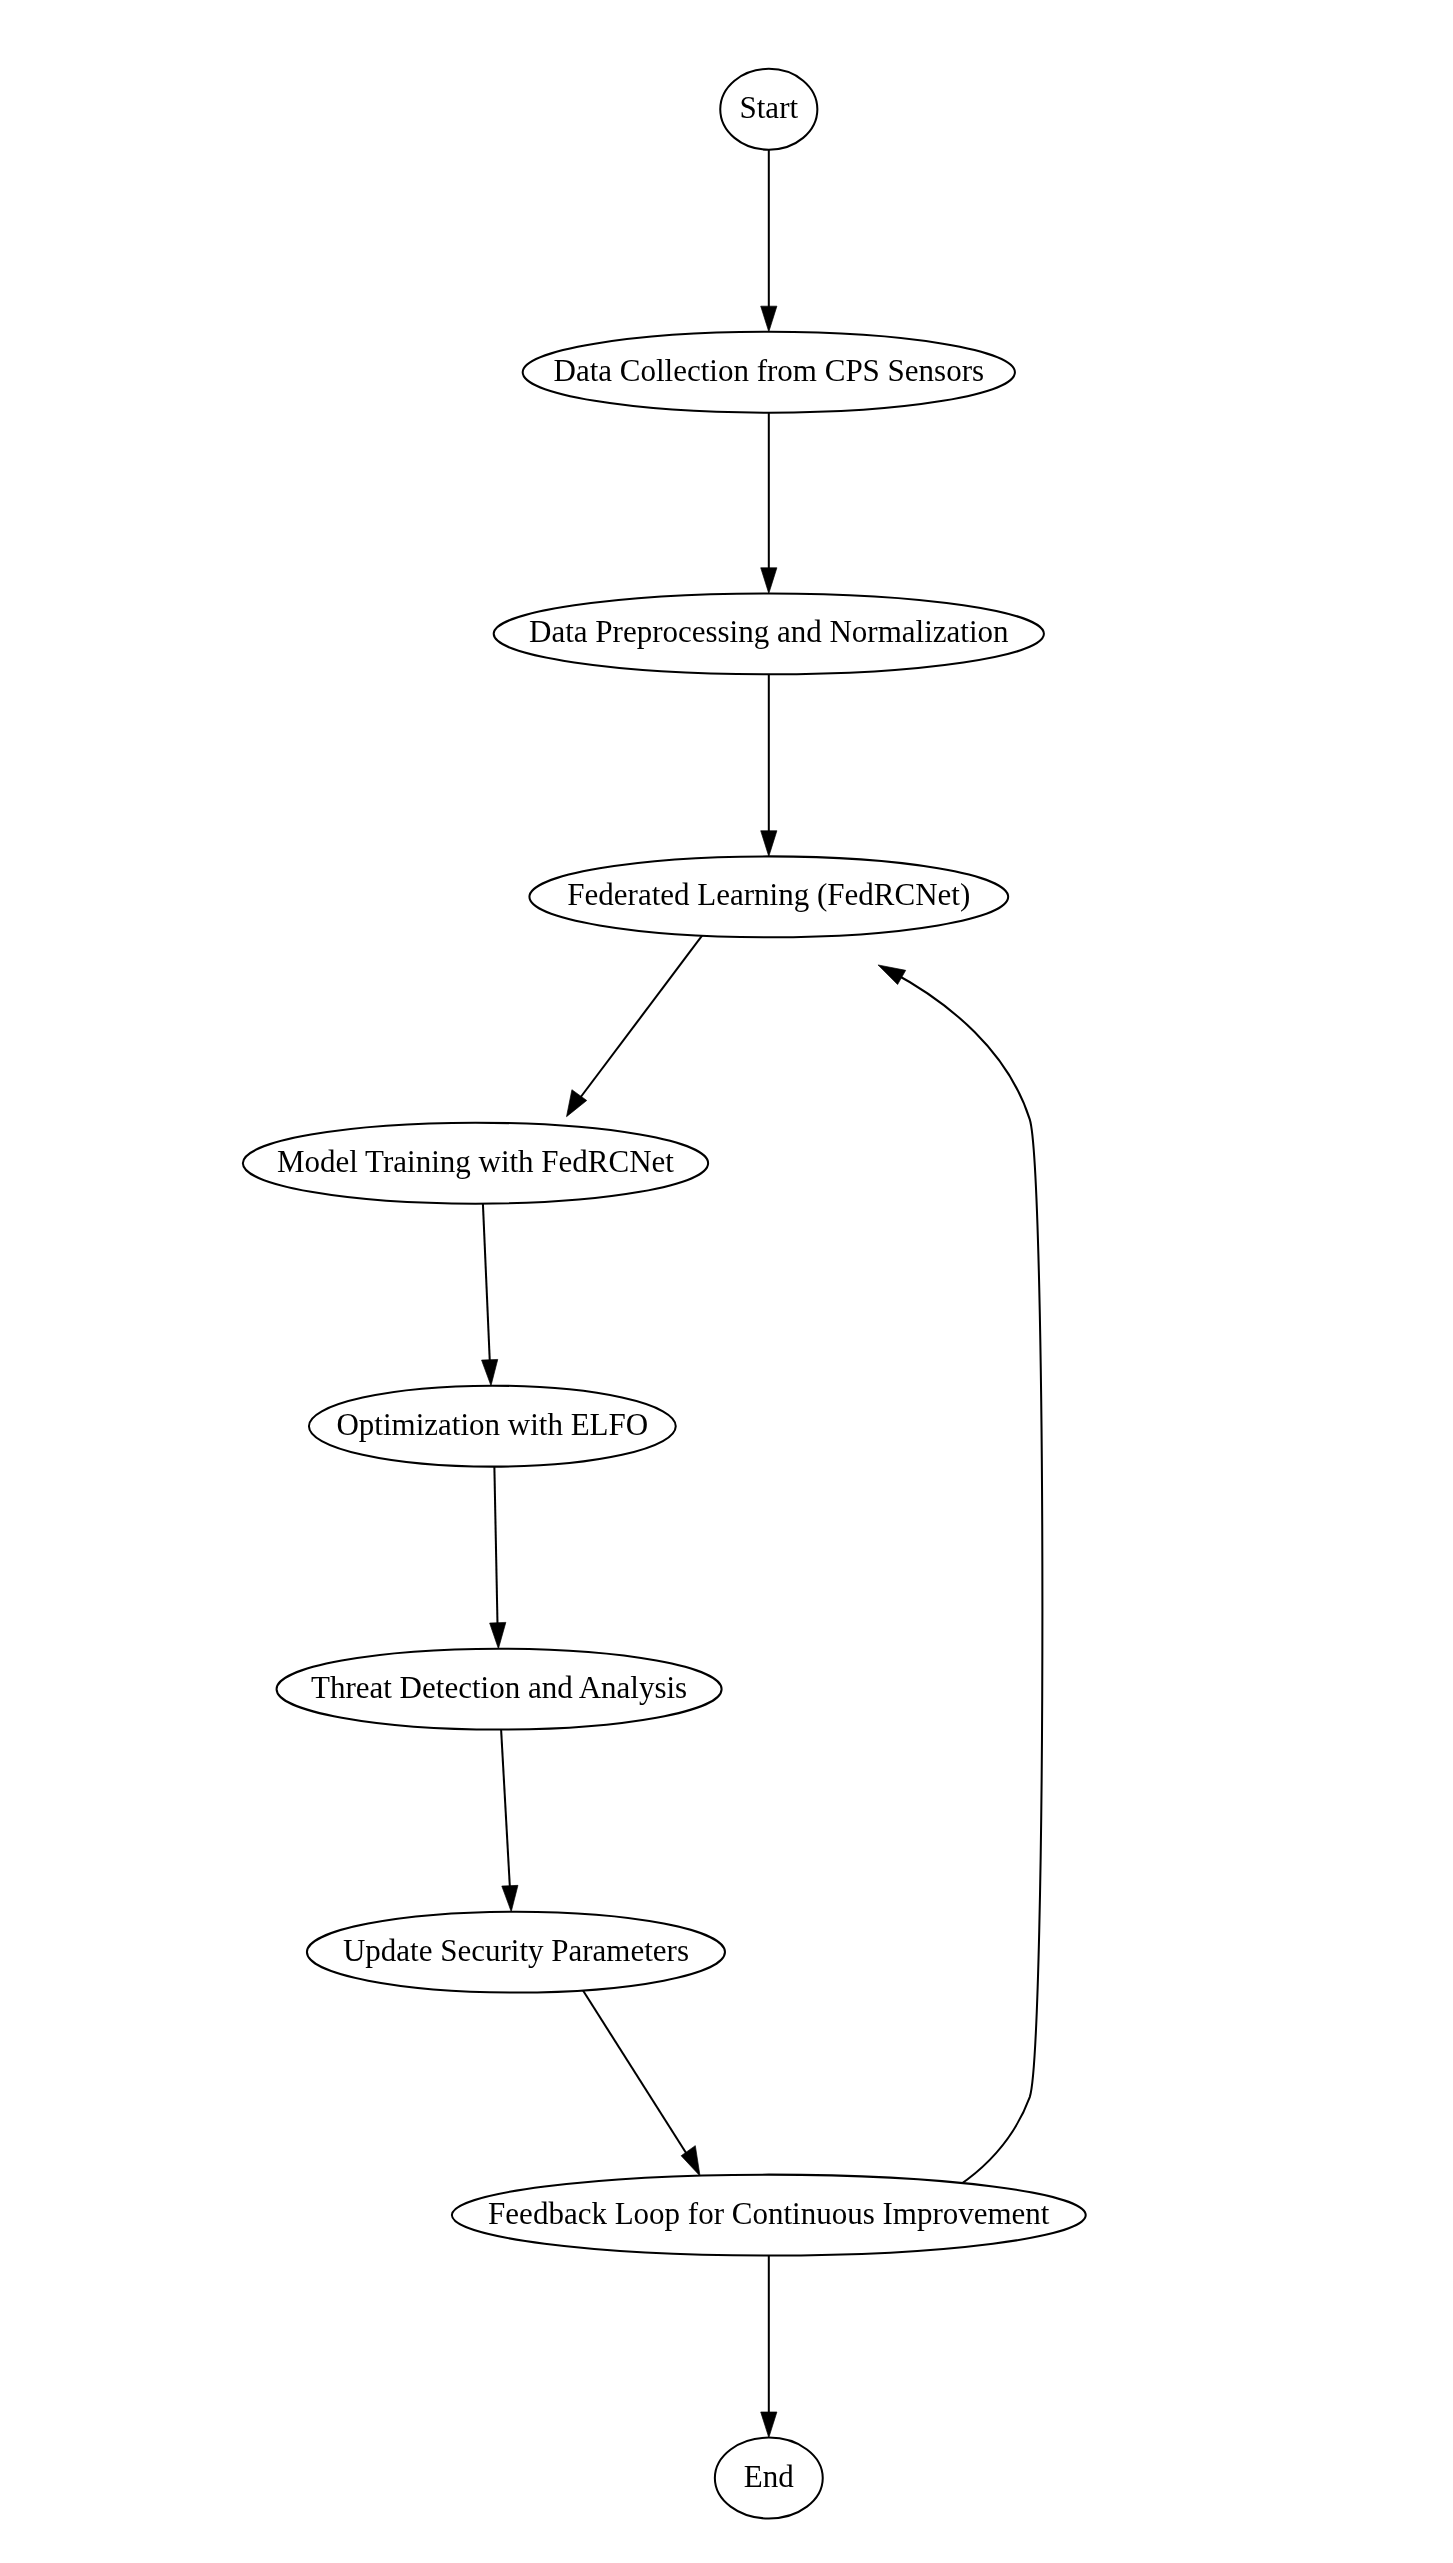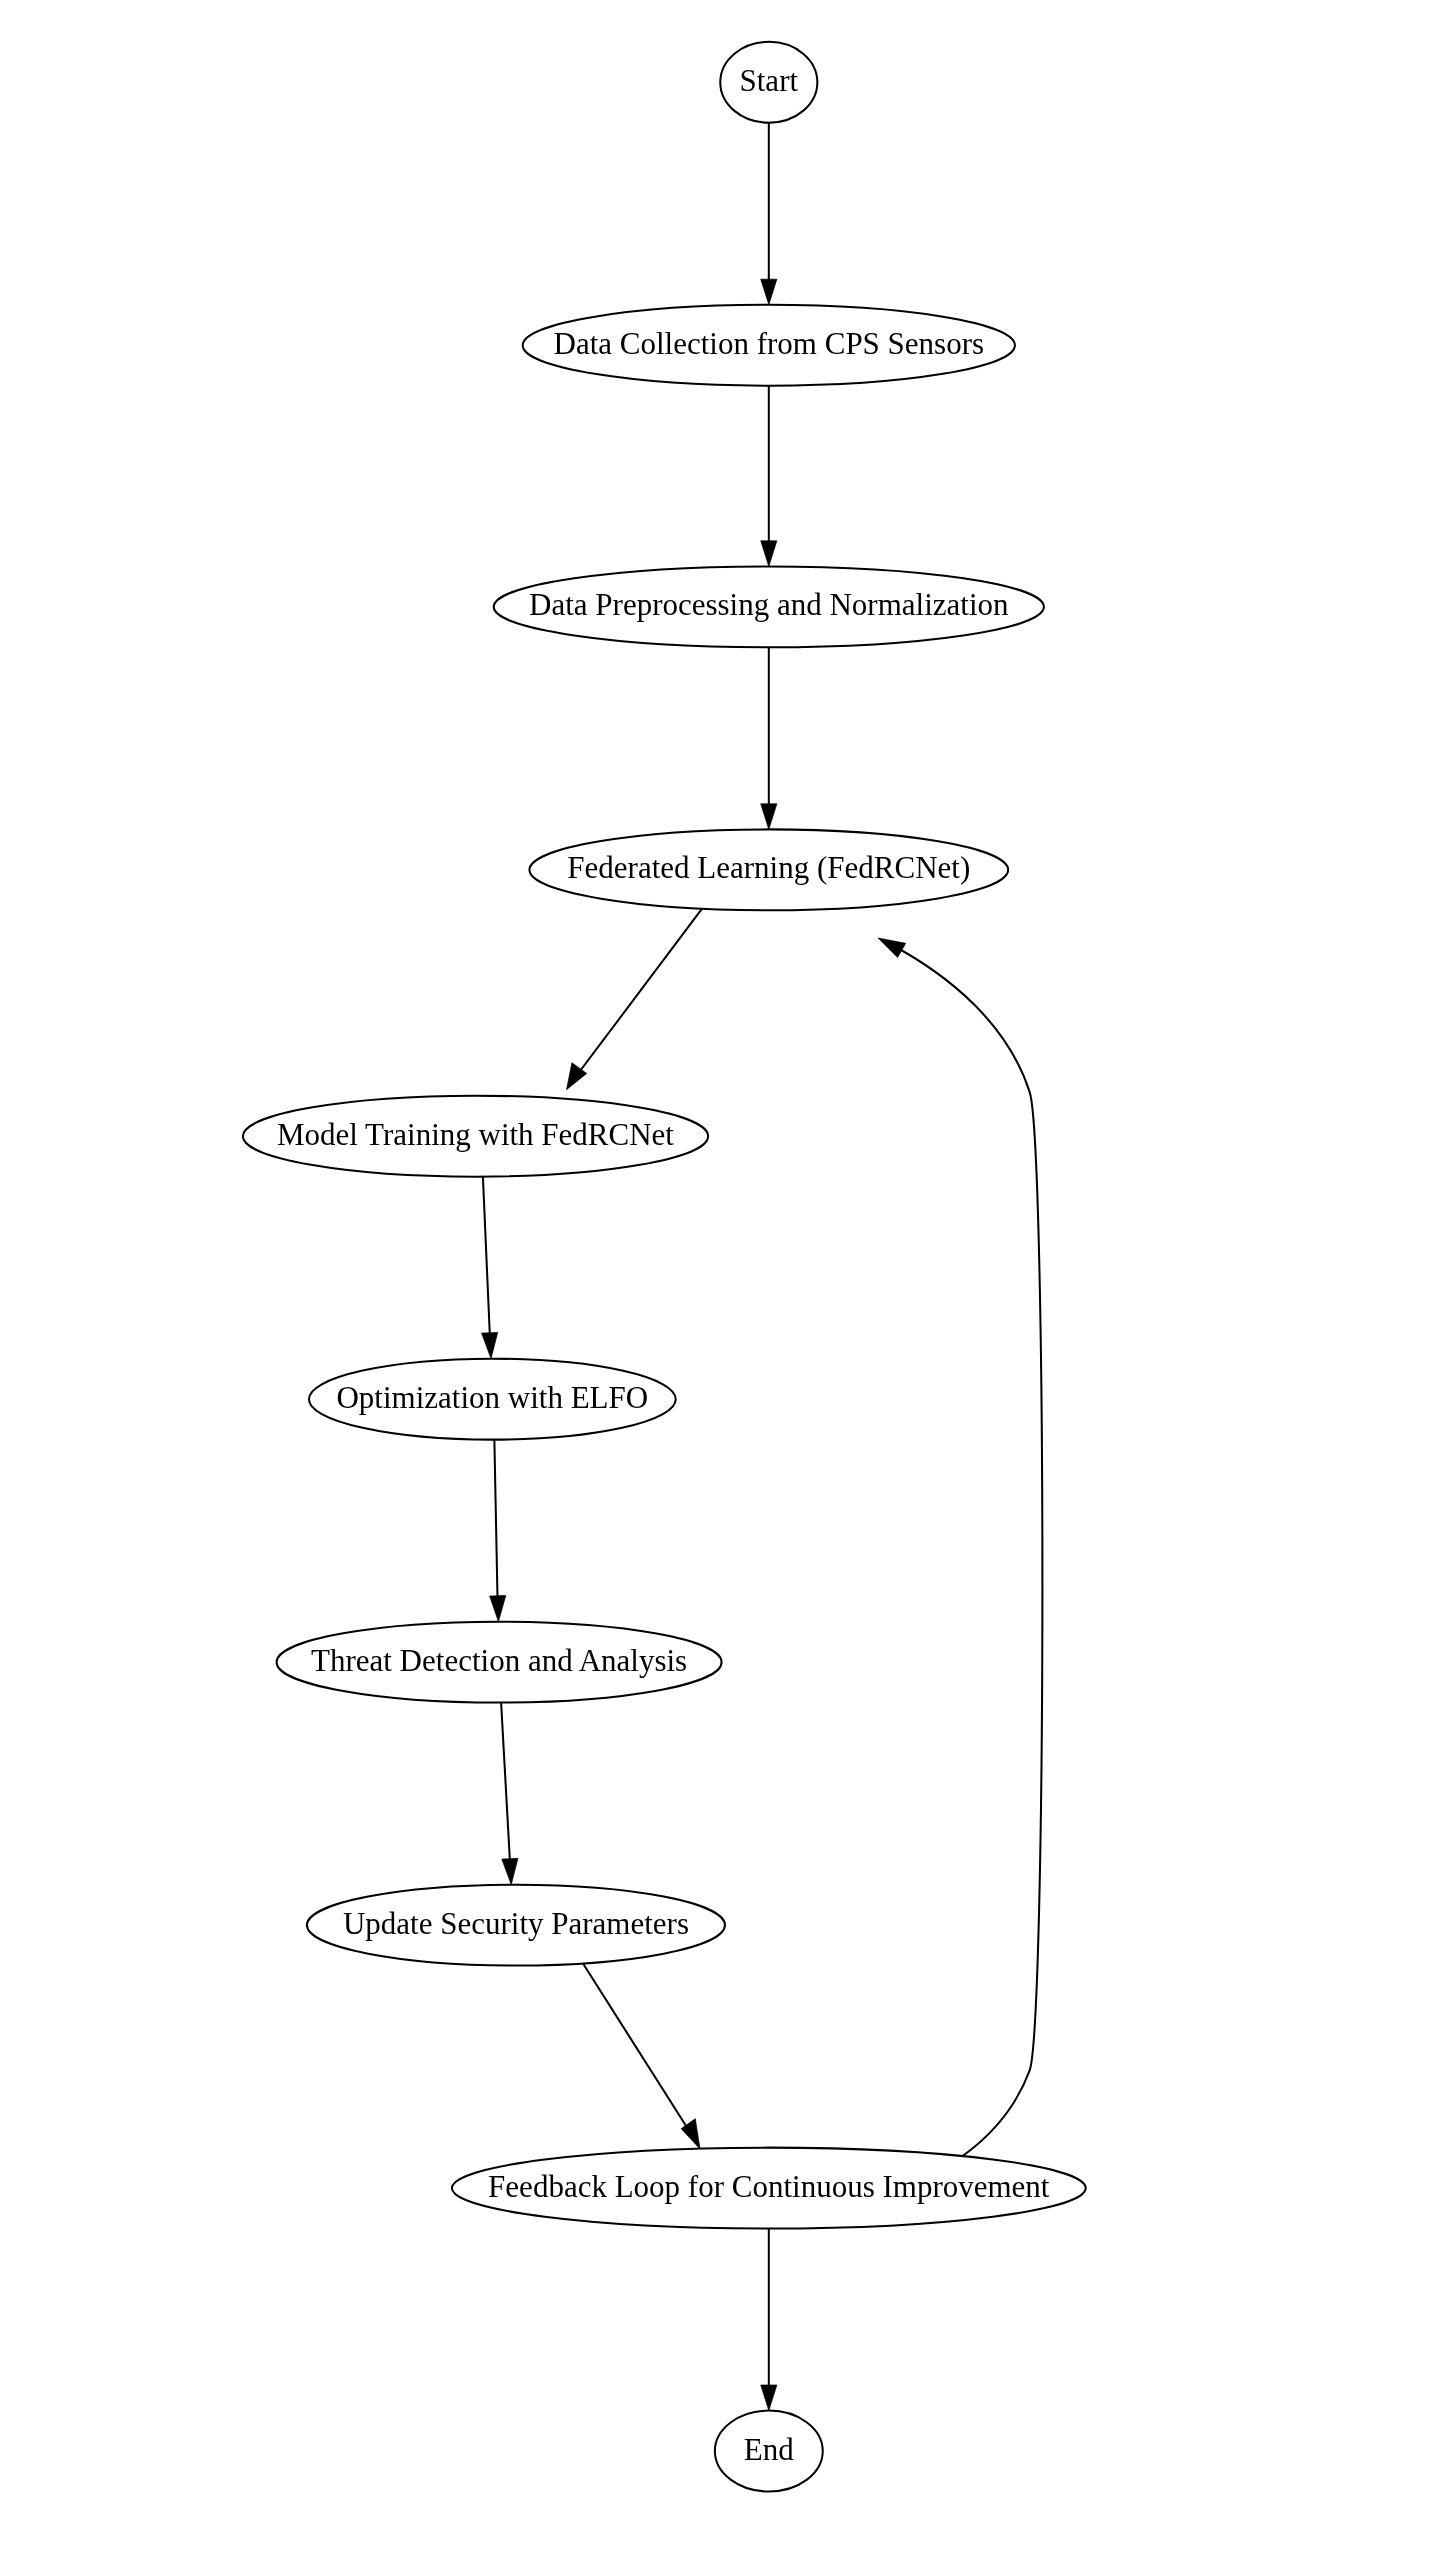--- a/index.html
+++ b/index.html
@@ -12,20 +12,21 @@
     width: 1454px;
     height: 2563px;
     overflow: hidden;
     font-family: "Liberation Serif", "DejaVu Serif", serif;
   }
   #flow-root {
     position: relative;
     width: 1454px;
     height: 2119px;
     background: #ffffff;
+    margin-top: 27px;
   }
   #flow-svg {
     position: absolute;
     top: 0;
     left: 0;
     width: 1454px;
     height: 2563px;
     display: block;
   }
   .node-ellipse {

